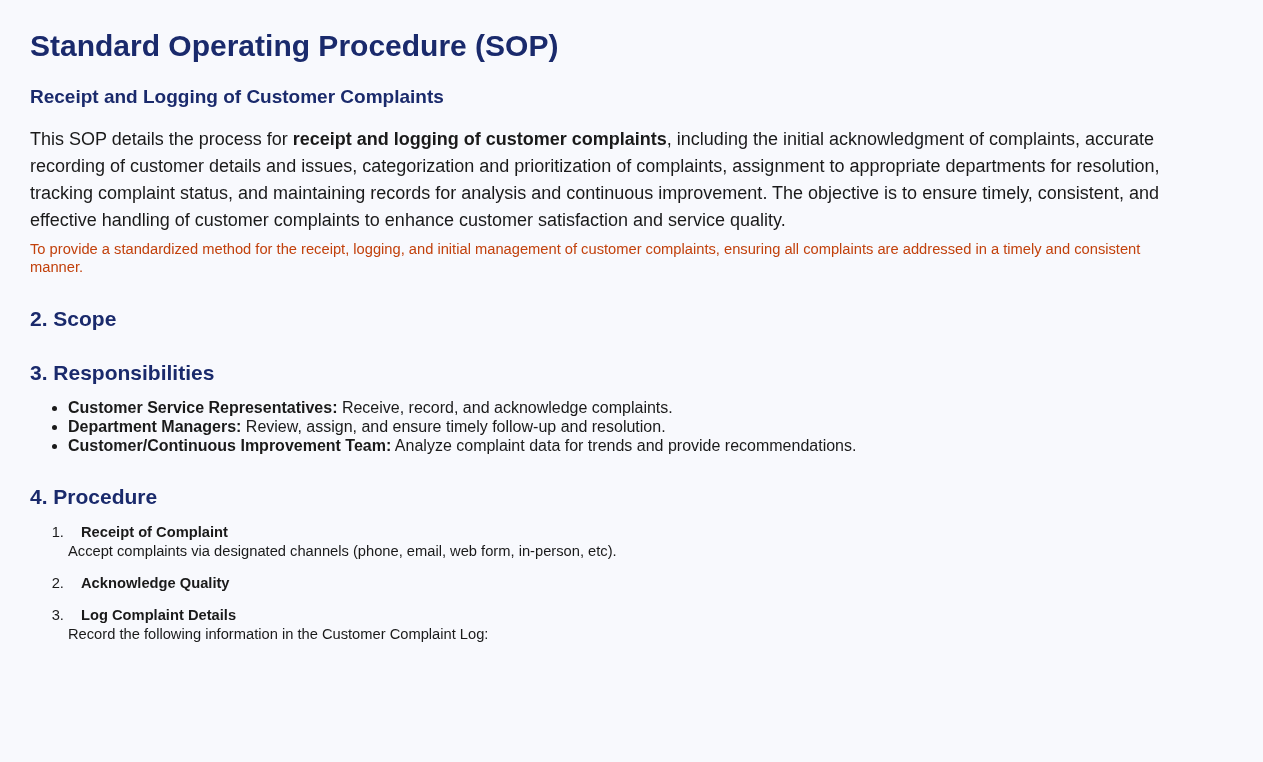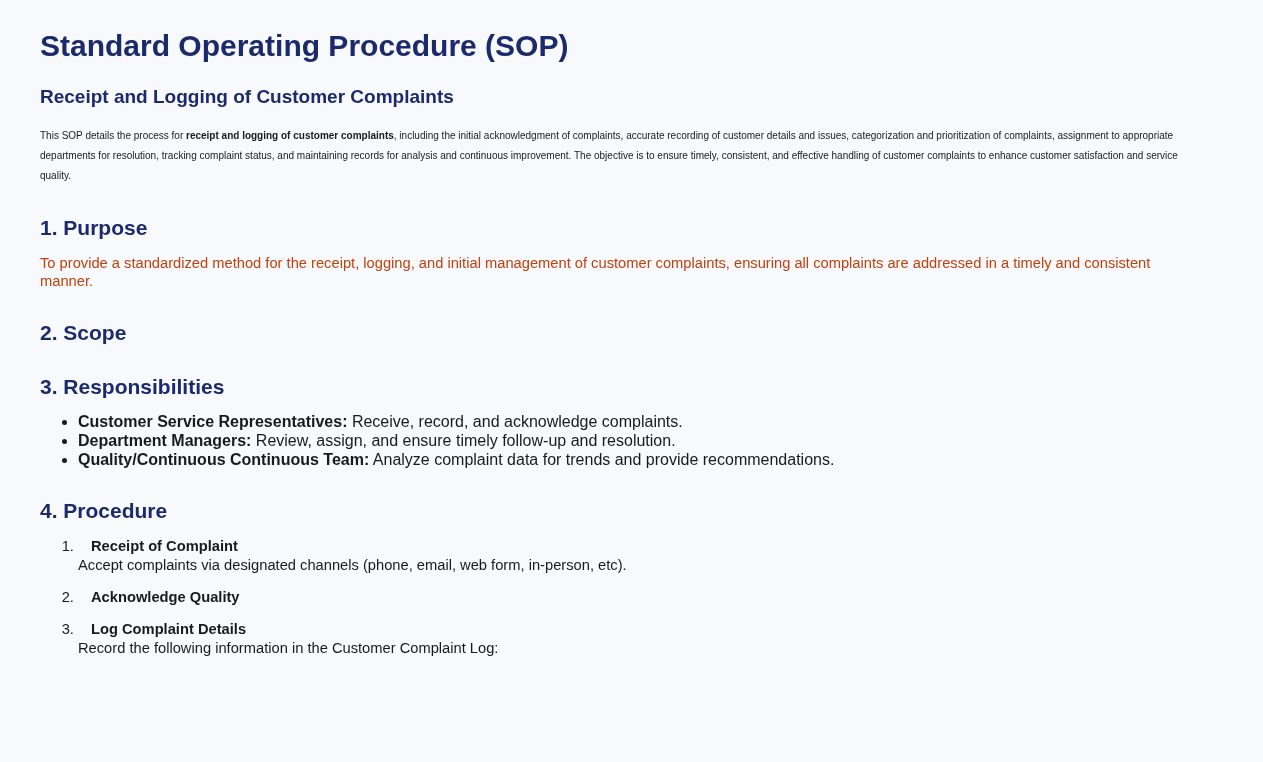--- a/index.html
+++ b/index.html
@@ -8,40 +8,40 @@
   }
   body {
     width: 1263px;
     height: 762px;
     background: #f8f9fd;
     font-family: "Liberation Sans", sans-serif;
     color: #1a1a1a;
     overflow: hidden;
   }
   .page {
-    padding: 18px 30px 0 40px;
+    padding: 18px 30px 0 30px;
     box-sizing: border-box;
     width: 1263px;
   }
   h1.doc-title {
     font-size: 30px;
     line-height: 1.2;
     color: #1a2a6c;
     margin: 10px 0 22px 0;
     font-weight: bold;
   }
   h2.doc-subtitle {
     font-size: 19px;
     color: #1a2a6c;
     margin: 0 0 18px 0;
     font-weight: bold;
   }
   p.intro {
-    font-size: 10px;
-    line-height: 20px;
+    font-size: 18px;
+    line-height: 27px;
     margin: 0 0 6px 0;
     color: #1a1a1a;
     max-width: 1165px;
   }
   h3.section-heading {
     font-size: 21px;
     color: #1a2a6c;
     font-weight: bold;
     margin: 30px 0 14px 0;
   }
@@ -90,30 +90,29 @@
 <body>
 
 <div class="page">
 
   <h1 class="doc-title">Standard Operating Procedure (SOP)</h1>
 
   <h2 class="doc-subtitle">Receipt and Logging of Customer Complaints</h2>
 
   <p class="intro"><span>This SOP details the process for </span><b>receipt and logging of customer complaints</b><span>, including the initial acknowledgment of complaints, accurate recording of customer details and issues, categorization and prioritization of complaints, assignment to appropriate departments for resolution, tracking complaint status, and maintaining records for analysis and continuous improvement. The objective is to ensure timely, consistent, and effective handling of customer complaints to enhance customer satisfaction and service quality.</span></p>
 
-  <h3 class="section-heading">1. Purpose</h3>
   <p class="body-text">To provide a standardized method for the receipt, logging, and initial management of customer complaints, ensuring all complaints are addressed in a timely and consistent manner.</p>
 
   <h3 class="section-heading">2. Scope</h3>
 
   <h3 class="section-heading">3. Responsibilities</h3>
   <ul class="resp-list">
     <li><b>Customer Service Representatives:</b><span> Receive, record, and acknowledge complaints.</span></li>
     <li><b>Department Managers:</b><span> Review, assign, and ensure timely follow-up and resolution.</span></li>
-    <li><b>Quality/Continuous Continuous Team:</b><span> Analyze complaint data for trends and provide recommendations.</span></li>
+    <li><b>Customer/Continuous Improvement Team:</b><span> Analyze complaint data for trends and provide recommendations.</span></li>
   </ul>
 
   <h3 class="section-heading">4. Procedure</h3>
   <ol class="proc-list">
     <li>
       <span class="step-title">Receipt of Complaint</span>
       <span class="step-detail">Accept complaints via designated channels (phone, email, web form, in-person, etc).</span>
     </li>
     <li>
       <span class="step-title">Acknowledge Quality</span>

